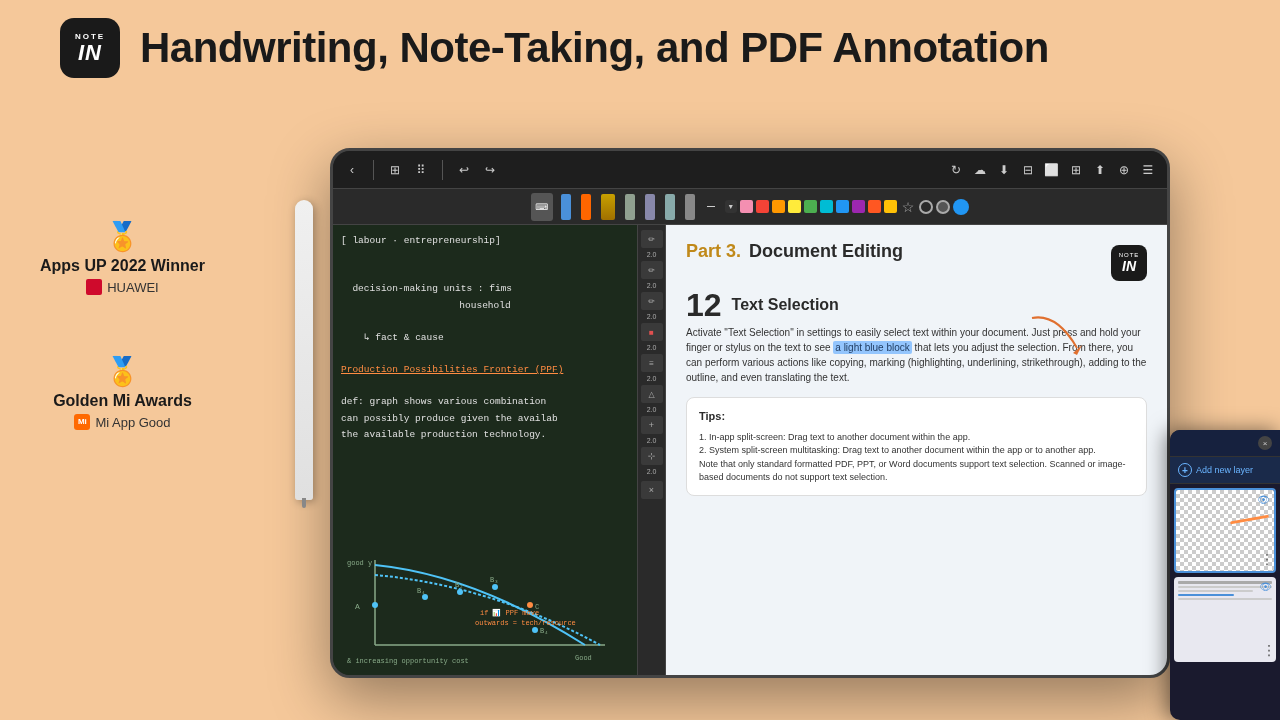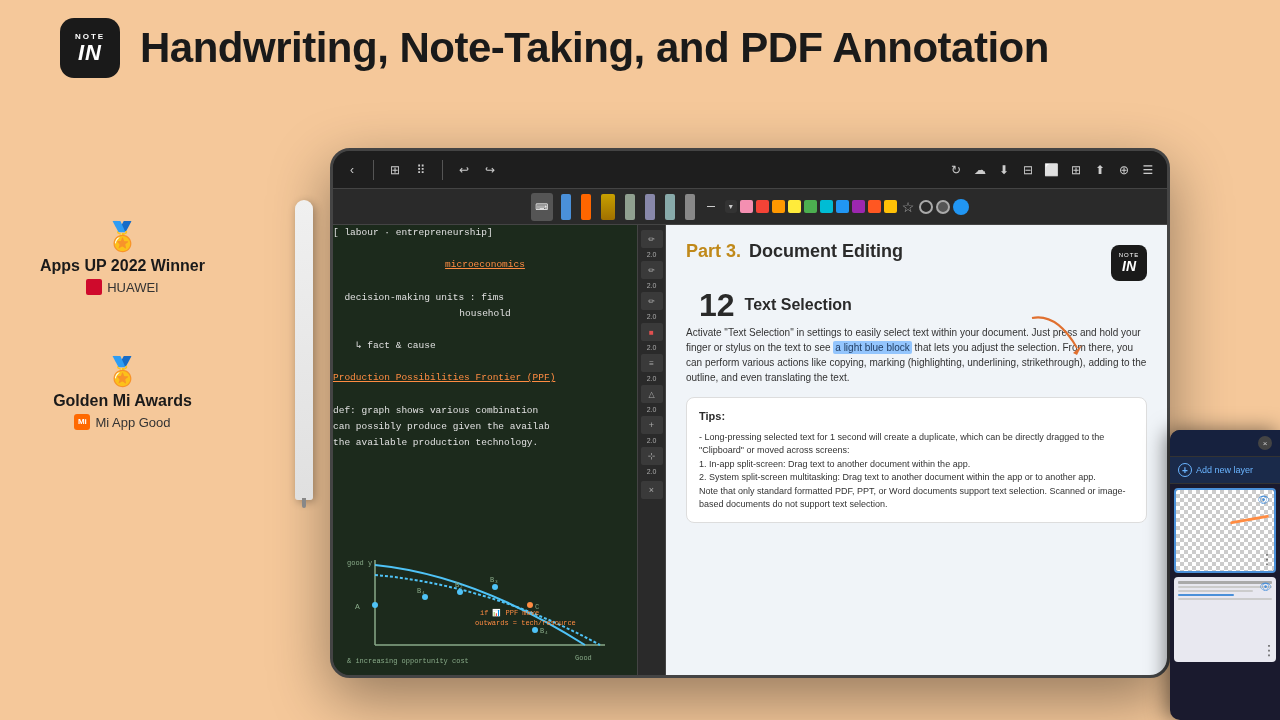--- a/index.html
+++ b/index.html
@@ -249,21 +249,20 @@
     }
     .doc-logo .d-note { font-size: 6px; letter-spacing: 1px; }
     .doc-logo .d-in { font-size: 14px; font-weight: 900; font-style: italic; }
 
     .doc-section-num {
       font-size: 32px;
       font-weight: 900;
       color: #2a2a2a;
       padding: 0 20px;
       line-height: 1;
-      margin-left: 13px;
     }
     .doc-section-title {
       font-size: 16px;
       font-weight: 700;
       color: #2a2a2a;
       padding: 4px 20px;
     }
     .doc-body {
       font-size: 10px;
       color: #333;
@@ -414,20 +413,21 @@
       height: 100%;
     }
 
     
     .note-text-content {
       position: absolute;
       top: 0;
       left: 0;
       right: 0;
       bottom: 0;
+      padding: 8px;
       font-family: 'Courier New', monospace;
       font-size: 10px;
       color: white;
     }
     .note-handwriting {
       font-family: 'Courier New', monospace;
       font-size: 9.5px;
       line-height: 1.7;
       color: #e0e0e0;
     }
@@ -533,23 +533,20 @@
     </div>
   </div>
 
   <div class="tablet-content">
 
     <div class="note-panel">
       <div class="note-text-content">
         <div class="note-handwriting">
           <div>[ labour · entrepreneurship]</div>
           <br>
-          <div style="text-align:center;">
-            <span class="note-orange">microeconomics</span>
-          </div>
           <br>
           <div>&nbsp;&nbsp;decision-making units : fims</div>
           <div style="text-align:center;">household</div>
           <br>
           <div>&nbsp;&nbsp;&nbsp;&nbsp;↳ fact &amp; cause</div>
           <br>
           <div>
             <span class="note-orange" style="text-decoration:underline;">Production Possibilities Frontier (PPF)</span>
           </div>
           <br>
@@ -640,21 +637,20 @@
           <div style="position:absolute;top:-8px;right:80px;">
             <svg width="60" height="50" viewBox="0 0 60 50">
               <path d="M 5 5 Q 30 0 50 35" stroke="#e07030" stroke-width="2" fill="none"></path>
               <polygon points="46,40 55,32 50,42" fill="#e07030"></polygon>
             </svg>
           </div>
         </div>
 
         <div class="tips-box">
           <div class="tips-title">Tips:</div>
-          <div>- Long-pressing selected text for 1 second will create a duplicate, which can be directly dragged to the "Clipboard" or moved across screens:</div>
           <div>1. In-app split-screen: Drag text to another document within the app.</div>
           <div>2. System split-screen multitasking: Drag text to another document within the app or to another app.</div>
           <div>Note that only standard formatted PDF, PPT, or Word documents support text selection. Scanned or image-based documents do not support text selection.</div>
         </div>
       </div>
     </div>
   </div>
 </div>
 
 <div class="layer-panel">

